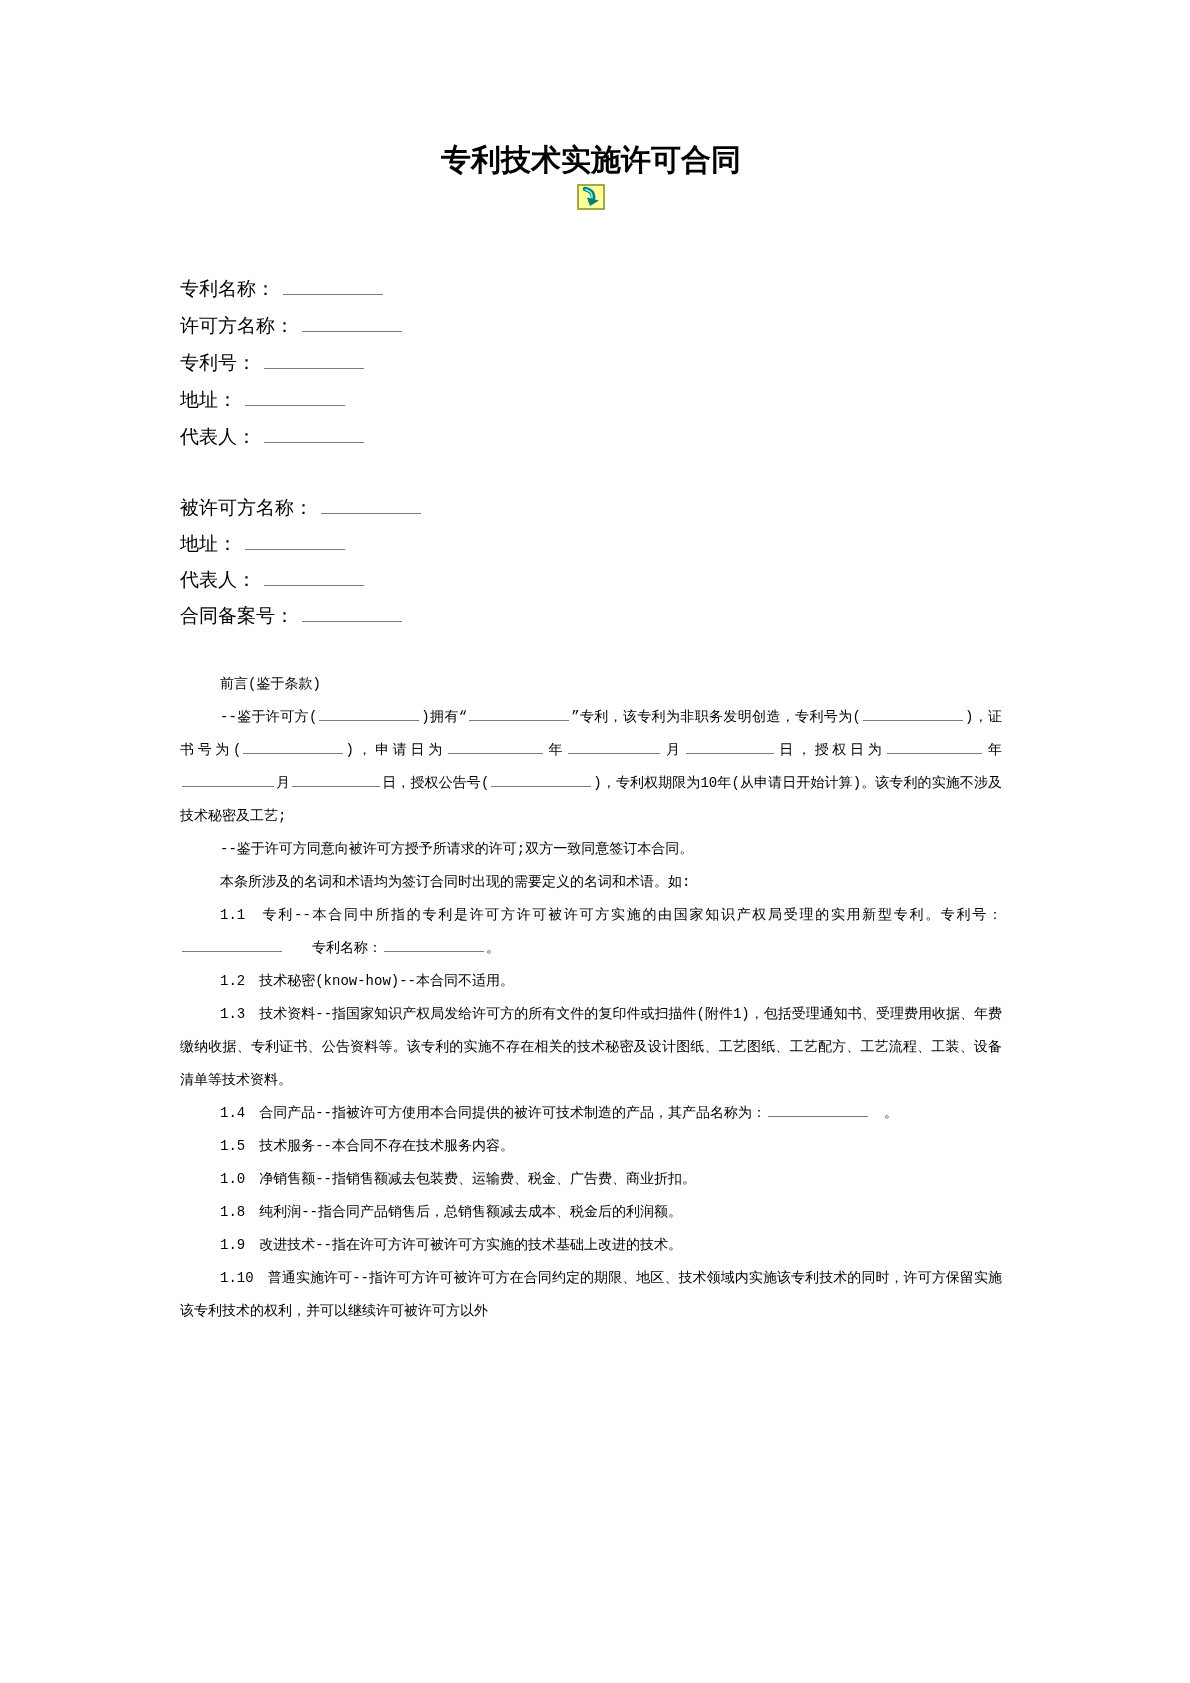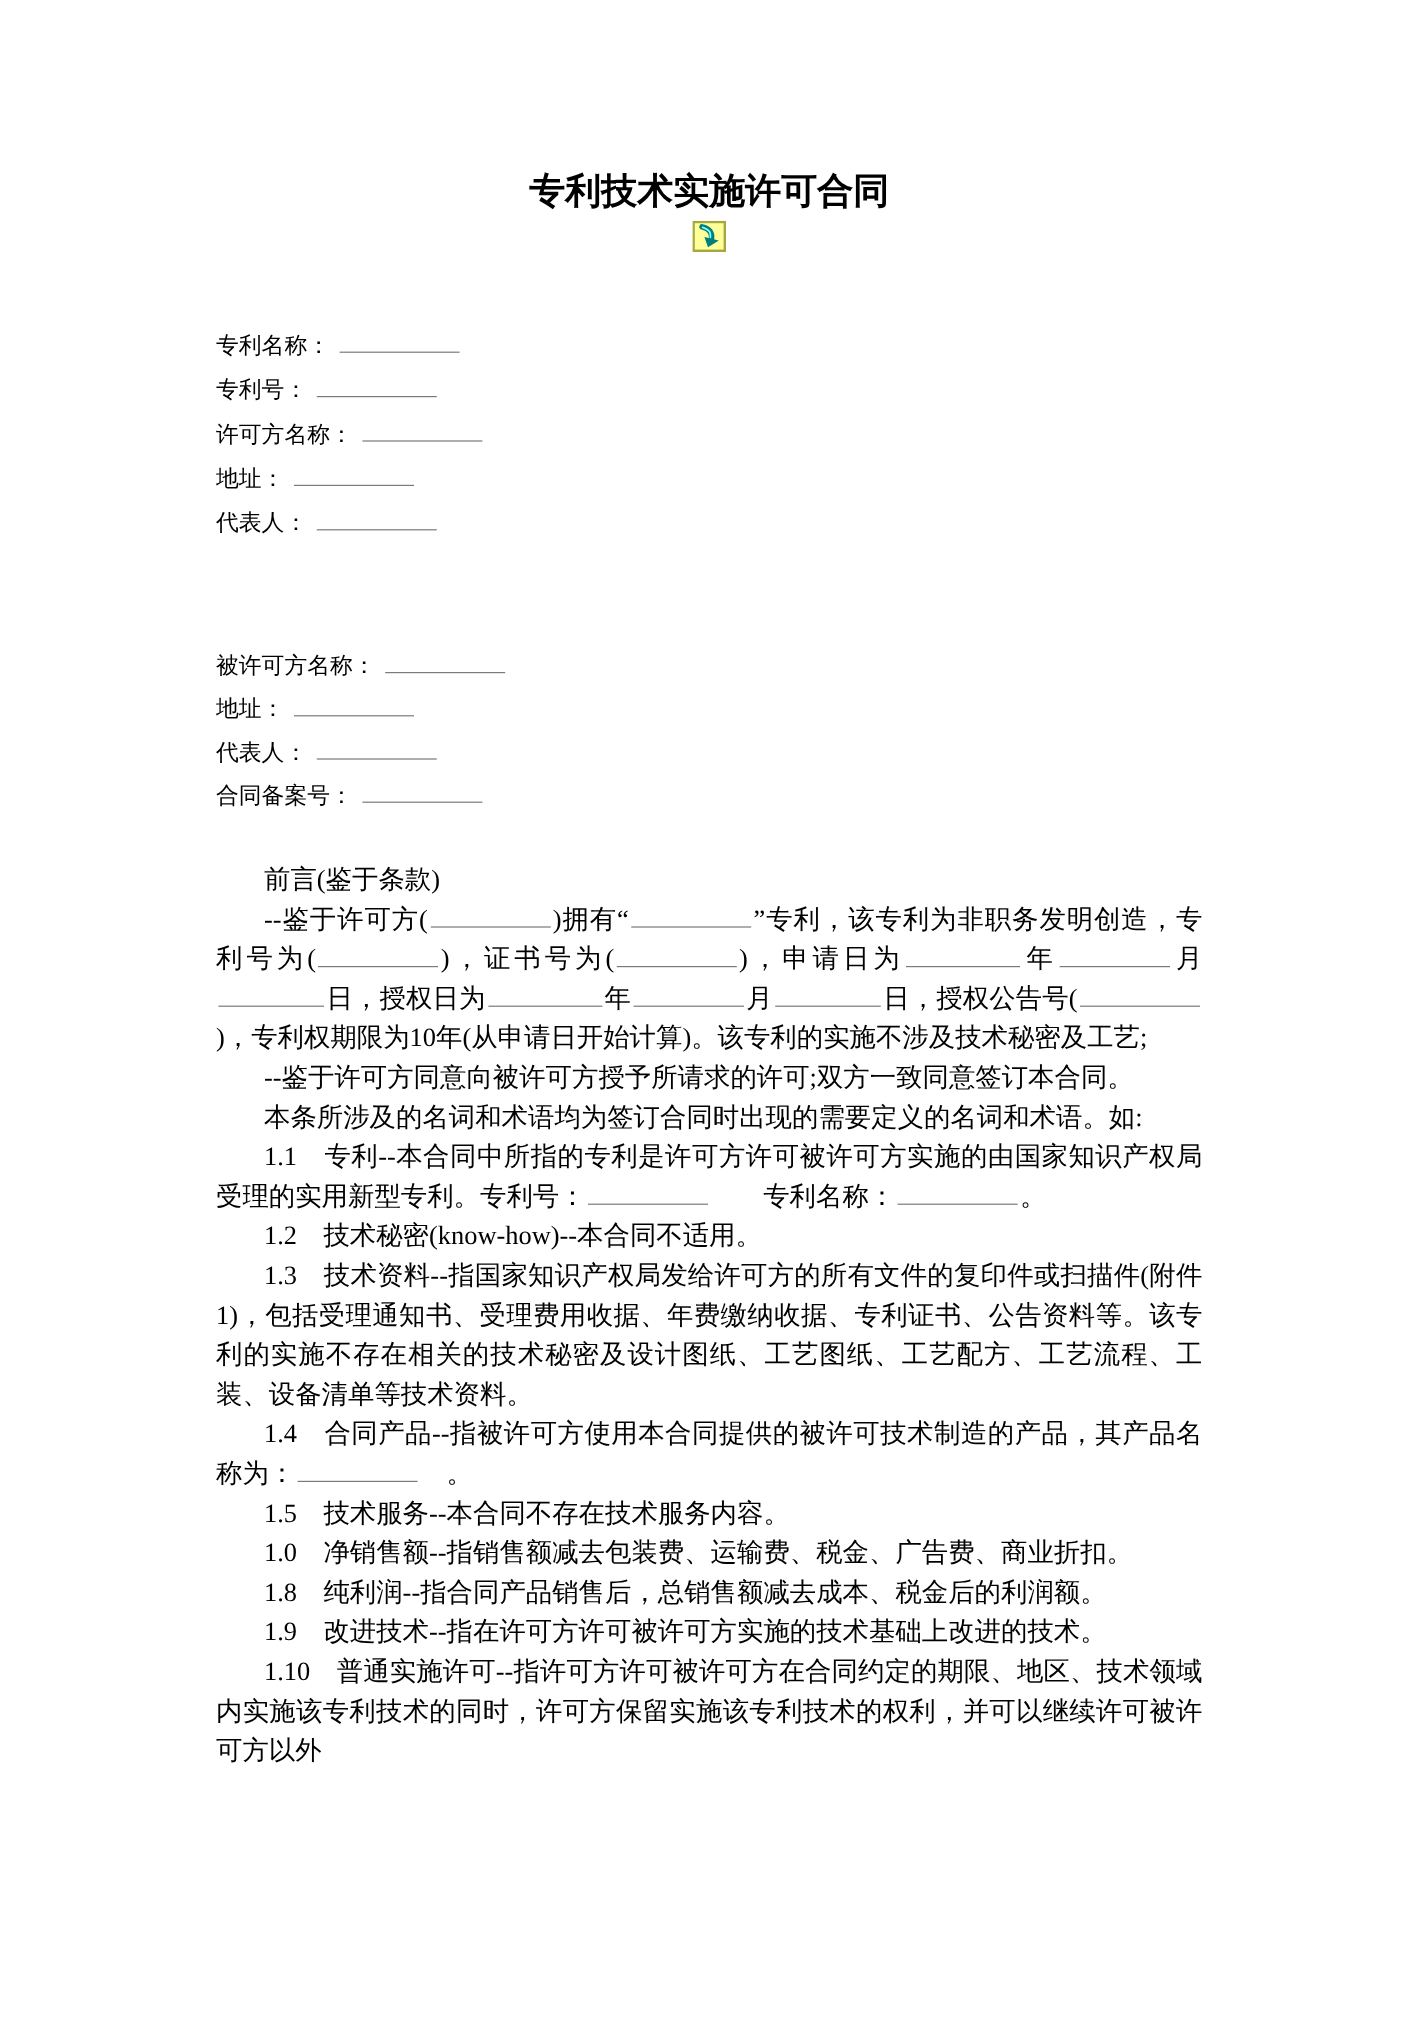--- a/index.html
+++ b/index.html
@@ -34,21 +34,21 @@
   .doc-icon {
     display: inline-block;
     width: 28px;
     height: 26px;
     vertical-align: top;
   }
   .fields {
     font-size: 19px;
   }
   .fields-1 { margin-top: 58px; }
-  .fields-2 { margin-top: 83px; }
+  .fields-2 { margin-top: 35px; }
   .field-row {
     height: 37px;
     line-height: 37px;
     white-space: nowrap;
   }
   .fields-2 .field-row { height: 36px; line-height: 36px; }
   .blank {
     display: inline-block;
     height: 14px;
     border-bottom: 1px solid #7a7a7a;
@@ -56,24 +56,25 @@
   }
   .field-row .blank {
     margin-left: 8px;
     width: 100px;
   }
   .body-text {
     margin-top: 34px;
   }
   .para {
     margin: 0;
-    font-size: 22px;
+    font-size: 14px;
     line-height: 33px;
     text-align: justify;
     color: #000000;
+    font-family: Liberation Mono, monospace;
   }
   .para.indent { text-indent: 40px; }
   .para .blank { margin: 0 2px; }
 </style>
 </head>
 <body>
 
 <div class="page">
 
   <h1 class="doc-title">专利技术实施许可合同</h1>
@@ -84,22 +85,22 @@
         <rect x="1" y="1" width="26" height="24" stroke-width="2" fill="#ffff99" stroke="#a6a642"></rect>
         <path d="M8 5 Q17 7 16 15" fill="none" stroke-width="4.5" stroke-linecap="round" stroke="#007d7d"></path>
         <path d="M8.5 5.5 Q16 7.5 15 14" fill="none" stroke-width="1.4" stroke-linecap="round" stroke="#7fffff"></path>
         <polygon points="10,13.5 22,16.5 13,22" fill="#007d7d"></polygon>
       </svg>
     </span>
   </div>
 
   <div class="fields fields-1" id="fields1">
       <div class="field-row"><span>专利名称：</span><span class="blank" style="width: 100px;"></span></div>
+      <div class="field-row"><span>许可方名称：</span><span class="blank" style="width: 100px;"></span></div>
       <div class="field-row"><span>专利号：</span><span class="blank" style="width: 100px;"></span></div>
-      <div class="field-row"><span>许可方名称：</span><span class="blank" style="width: 100px;"></span></div>
       <div class="field-row"><span>地址：</span><span class="blank" style="width: 100px;"></span></div>
       <div class="field-row"><span>代表人：</span><span class="blank" style="width: 100px;"></span></div>
     </div>
 
   <div class="fields fields-2" id="fields2">
       <div class="field-row"><span>被许可方名称：</span><span class="blank" style="width: 100px;"></span></div>
       <div class="field-row"><span>地址：</span><span class="blank" style="width: 100px;"></span></div>
       <div class="field-row"><span>代表人：</span><span class="blank" style="width: 100px;"></span></div>
       <div class="field-row"><span>合同备案号：</span><span class="blank" style="width: 100px;"></span></div>
     </div>

